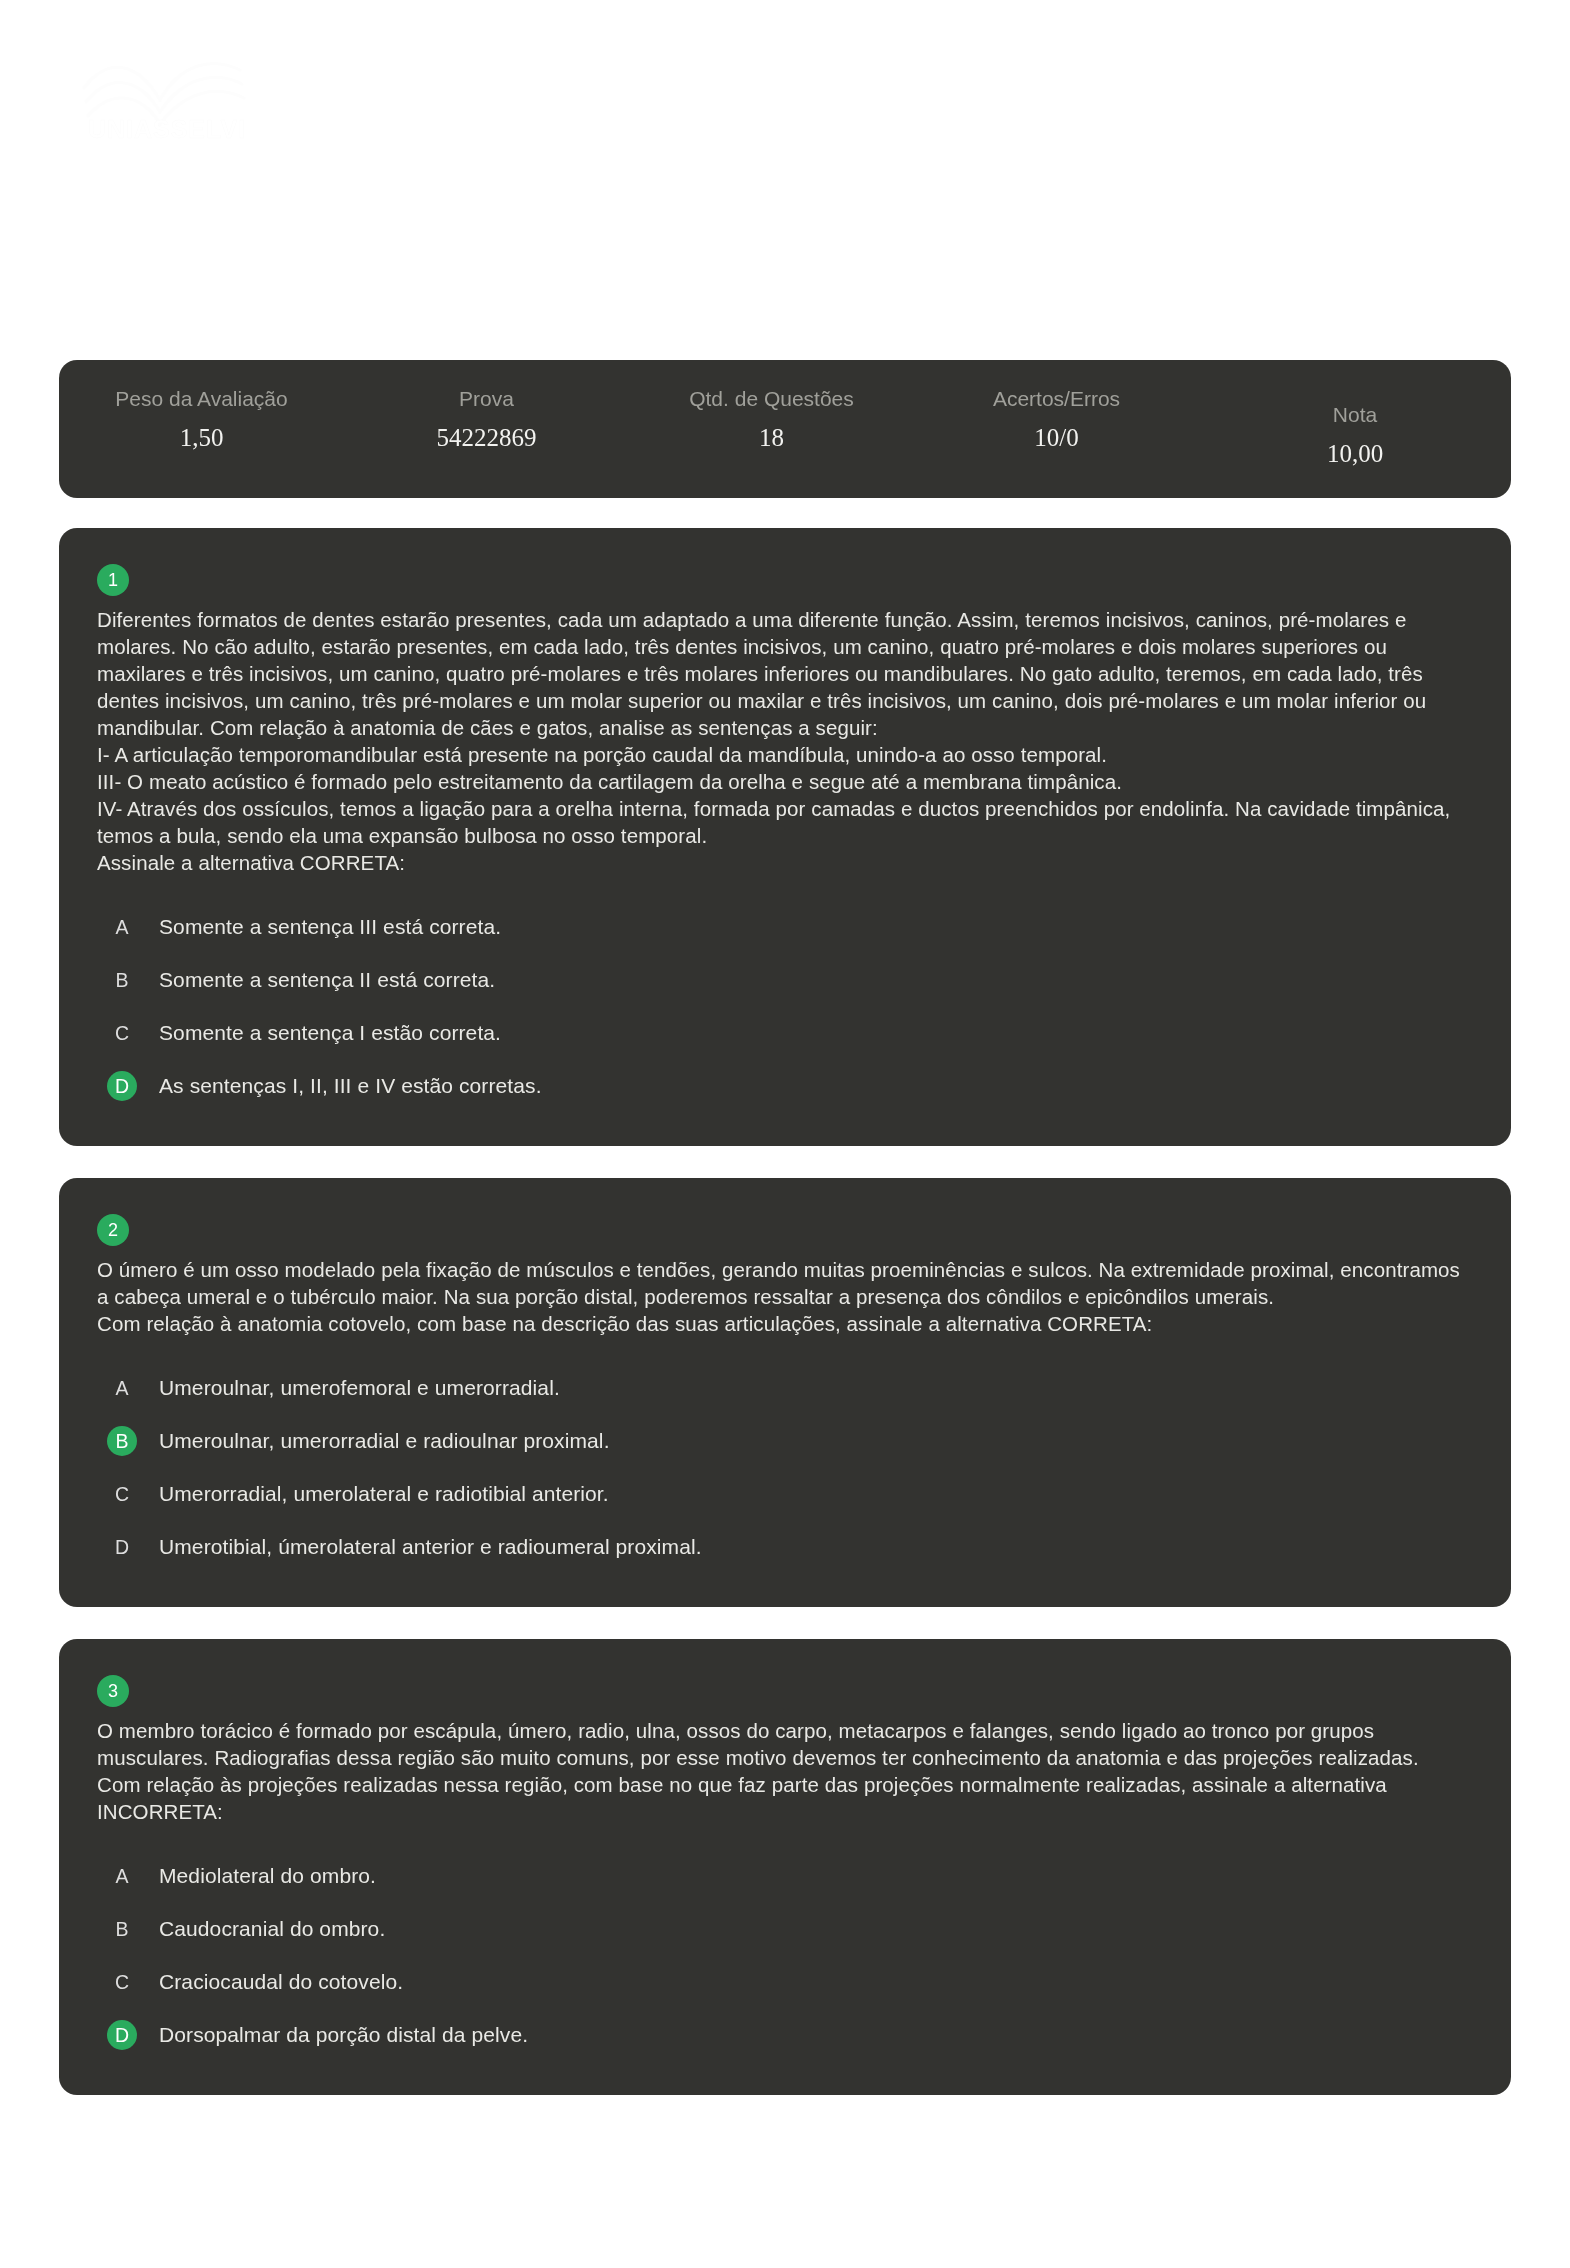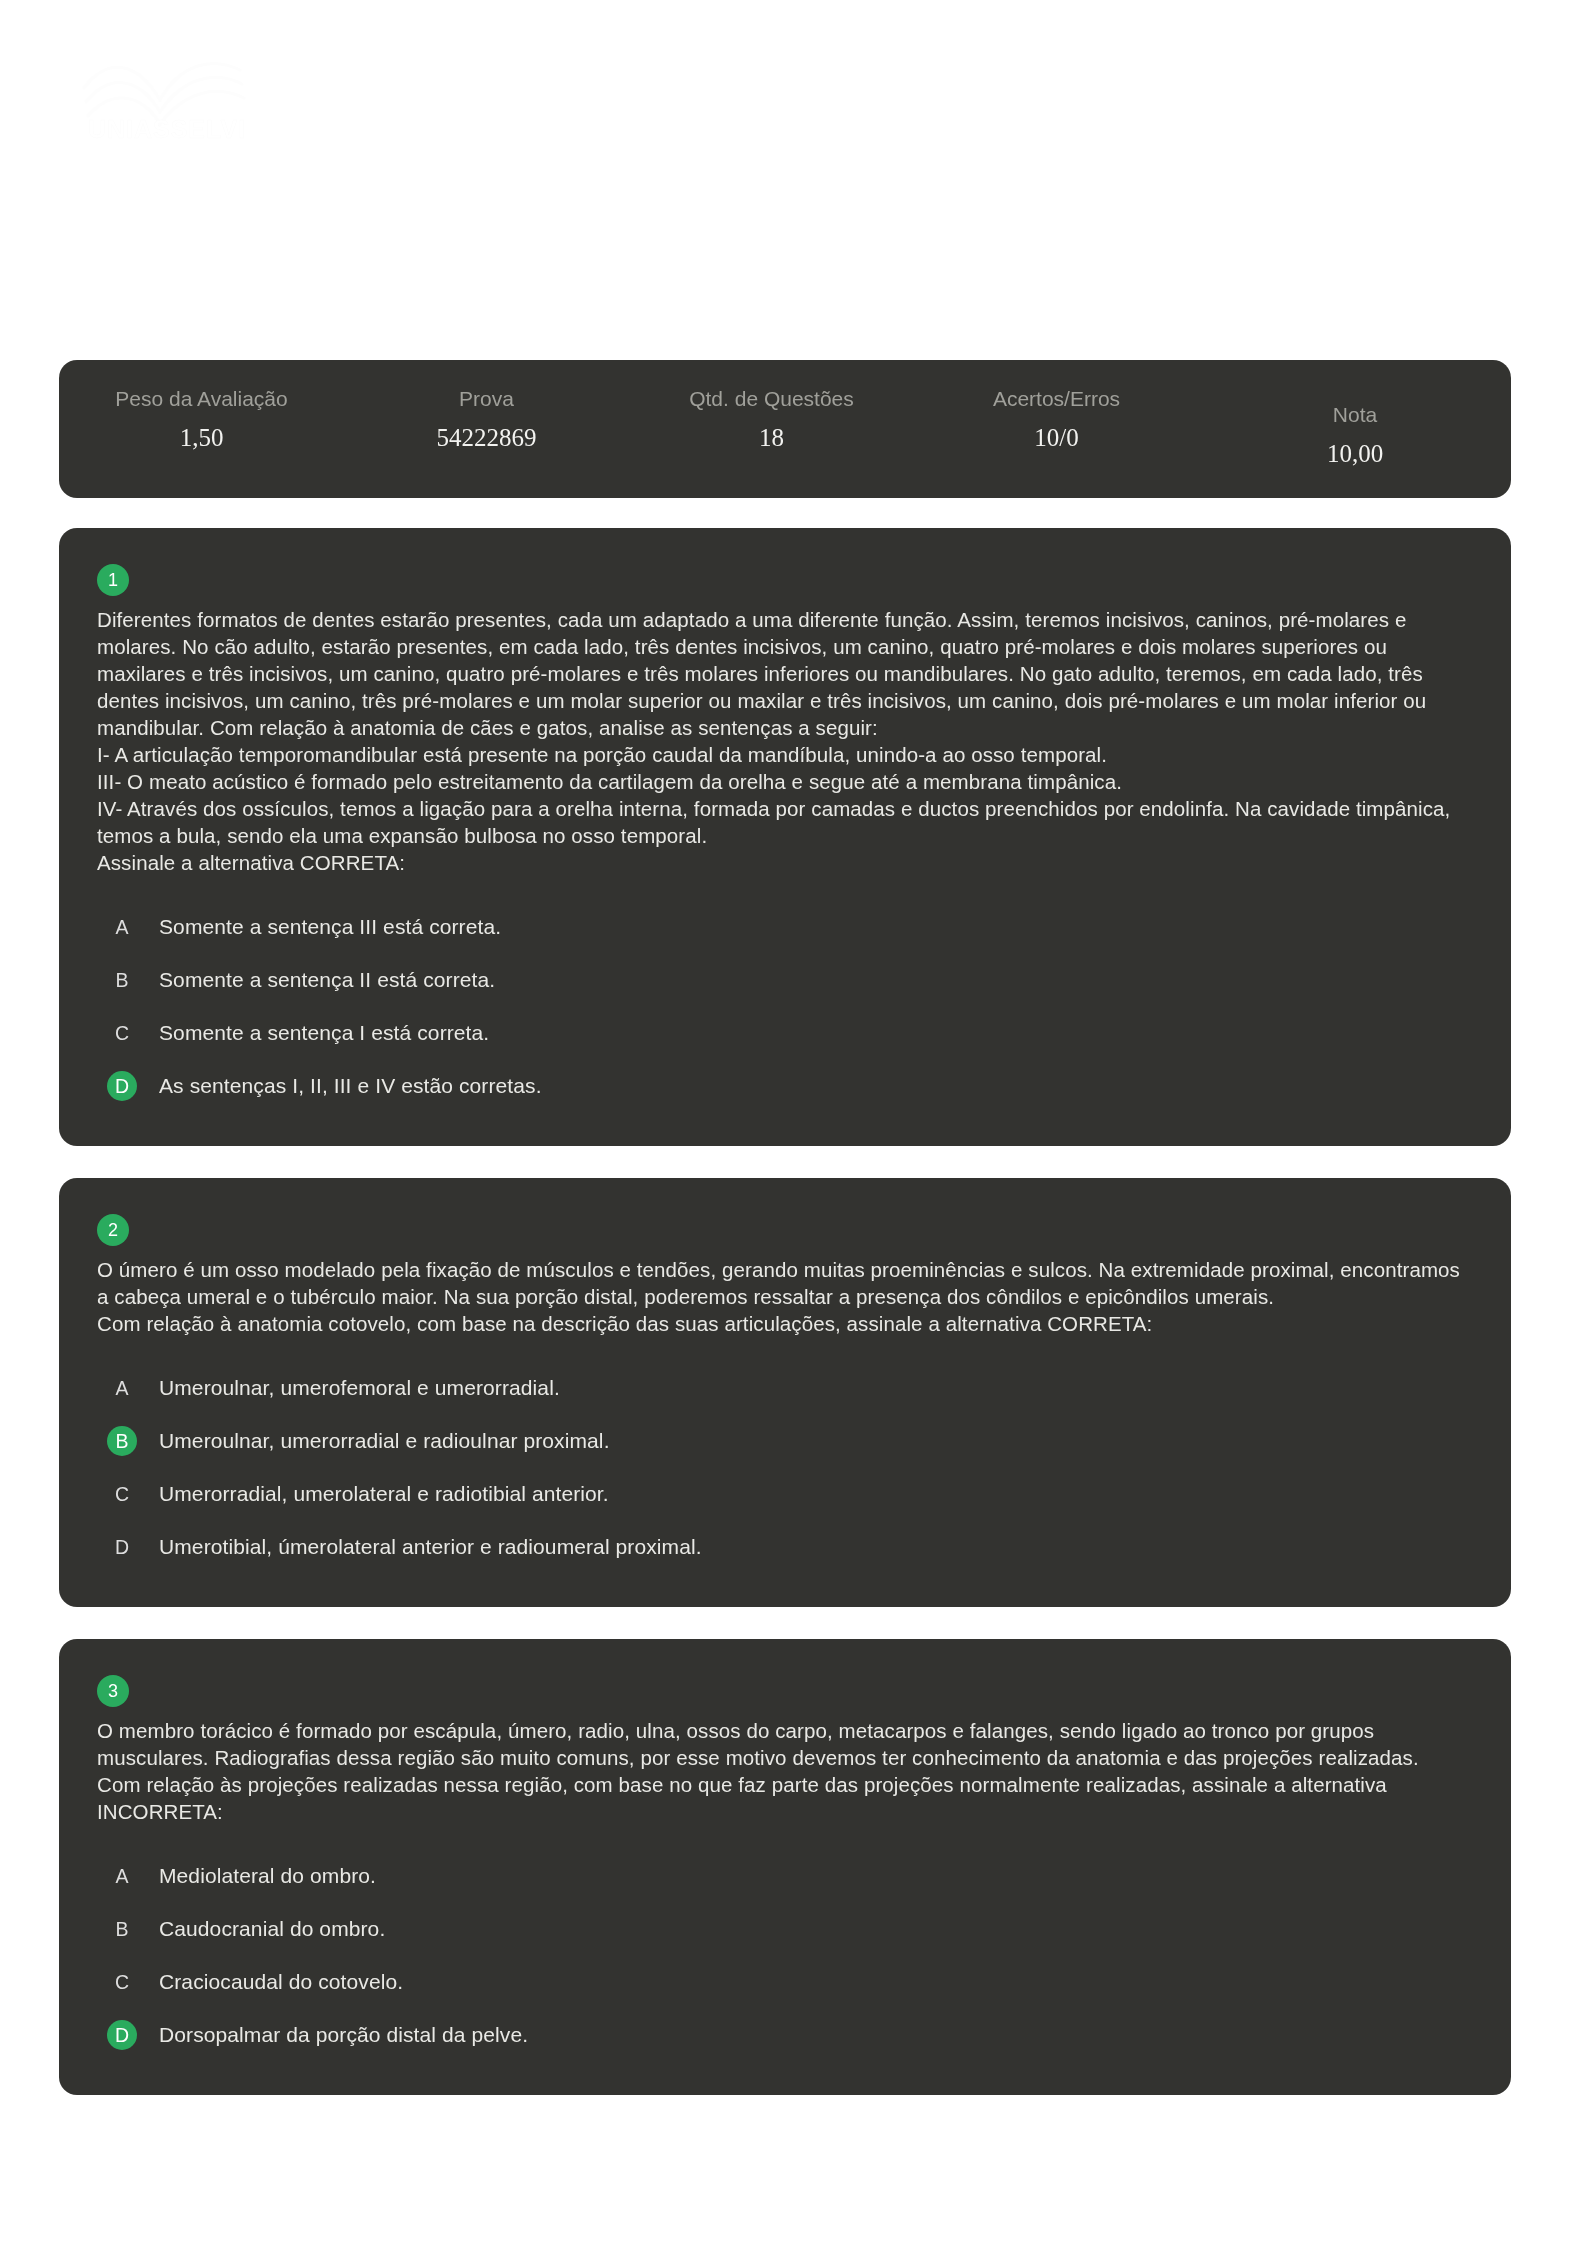--- a/index.html
+++ b/index.html
@@ -216,21 +216,21 @@
       <div class="option">
         <span class="opt-letter">A</span>
         <span class="opt-text">Somente a sentença III está correta.</span>
       </div>
       <div class="option">
         <span class="opt-letter">B</span>
         <span class="opt-text">Somente a sentença II está correta.</span>
       </div>
       <div class="option">
         <span class="opt-letter">C</span>
-        <span class="opt-text">Somente a sentença I está correta.</span>
+        <span class="opt-text">Somente a sentença I estão correta.</span>
       </div>
       <div class="option selected">
         <span class="opt-letter">D</span>
         <span class="opt-text">As sentenças I, II, III e IV estão corretas.</span>
       </div>
     </div>
   </div>
 
   <div class="q-spacer"></div>
 

